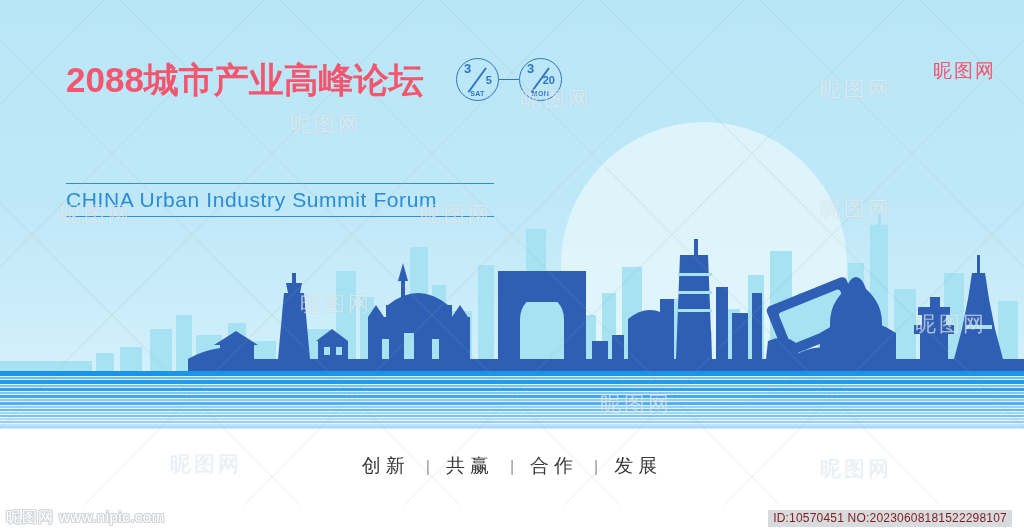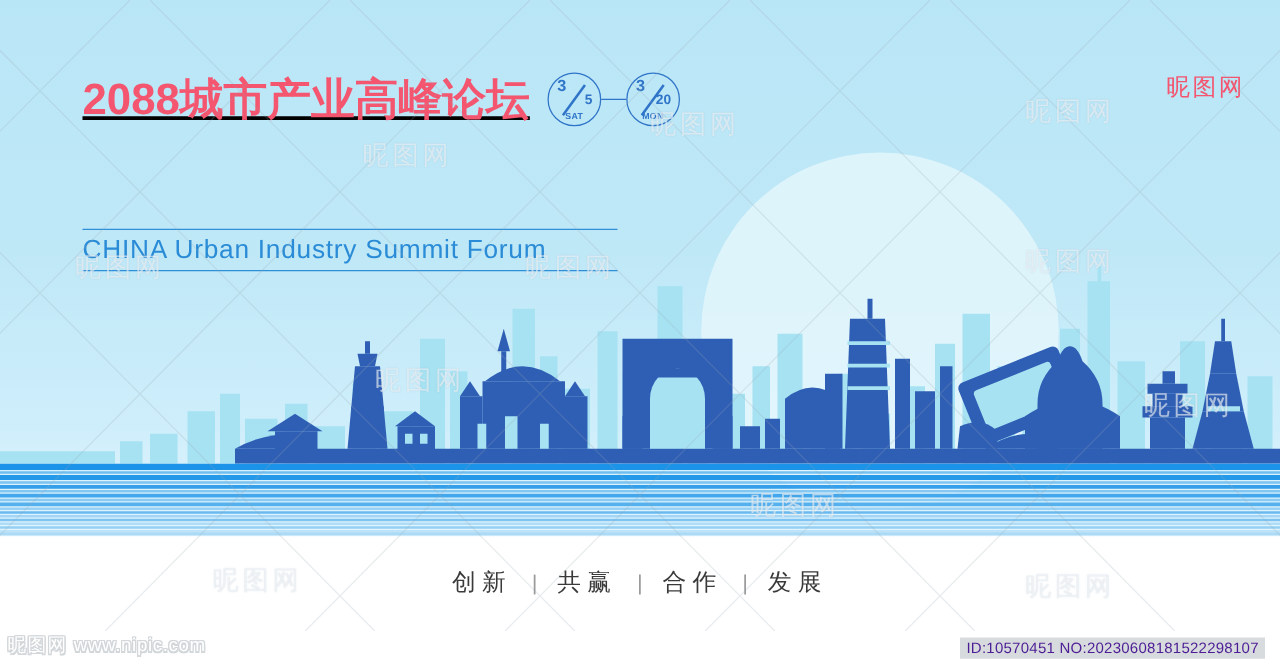--- a/index.html
+++ b/index.html
@@ -41,22 +41,21 @@
     opacity: .85;
   }
 
   
   #headline-row {
     position: absolute;
     left: 66px;
     top: 58px;
     display: flex;
     align-items: center;
-    gap: 14px;
-    text-decoration: underline;
+    gap: 32px;
   }
   #headline {
     font-size: 35px;
     line-height: 38px;
     font-weight: bold;
     color: #f4556f;
     letter-spacing: 0px;
     white-space: nowrap;
   }
   #date-badges {
@@ -263,21 +262,21 @@
       -1px 0 #d3d7da, 1px 0 #d3d7da, 0 -1px #d3d7da, 0 1px #d3d7da,
       -1px -1px #d3d7da, 1px 1px #d3d7da, 1px -1px #d3d7da, -1px 1px #d3d7da;
   }
   #footer-left .cn { letter-spacing: 1px; }
   #footer-right {
     position: absolute;
     right: 12px;
     top: 5px;
     font-size: 12px;
     line-height: 15px;
-    color: #4c1d95;
+    color: #7f1d1d;
     background: #d8dbde;
     padding: 1px 5px;
     letter-spacing: .2px;
     white-space: nowrap;
   }
 </style>
 </head>
 <body>
 
 <div id="stage">

